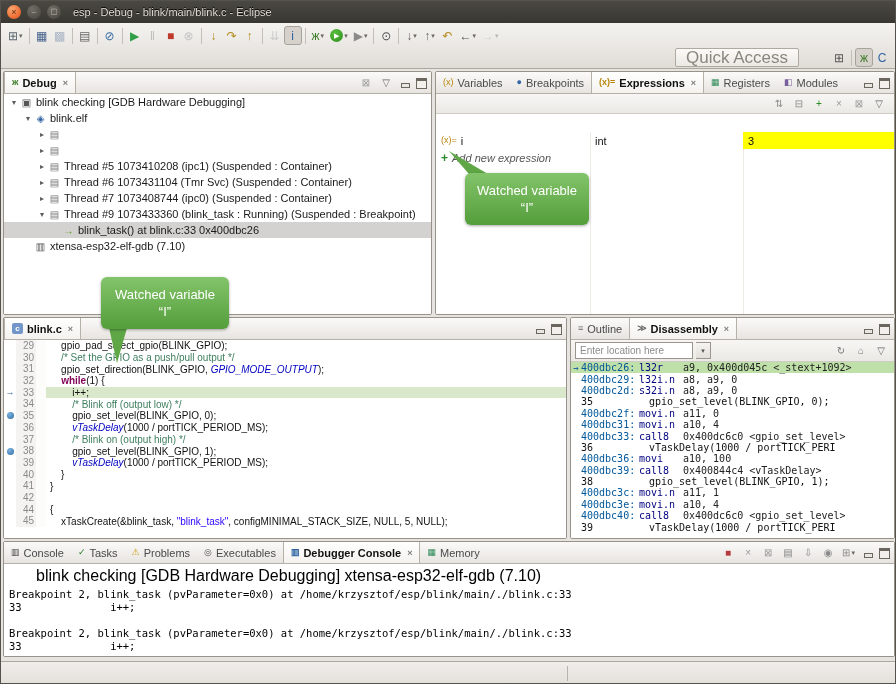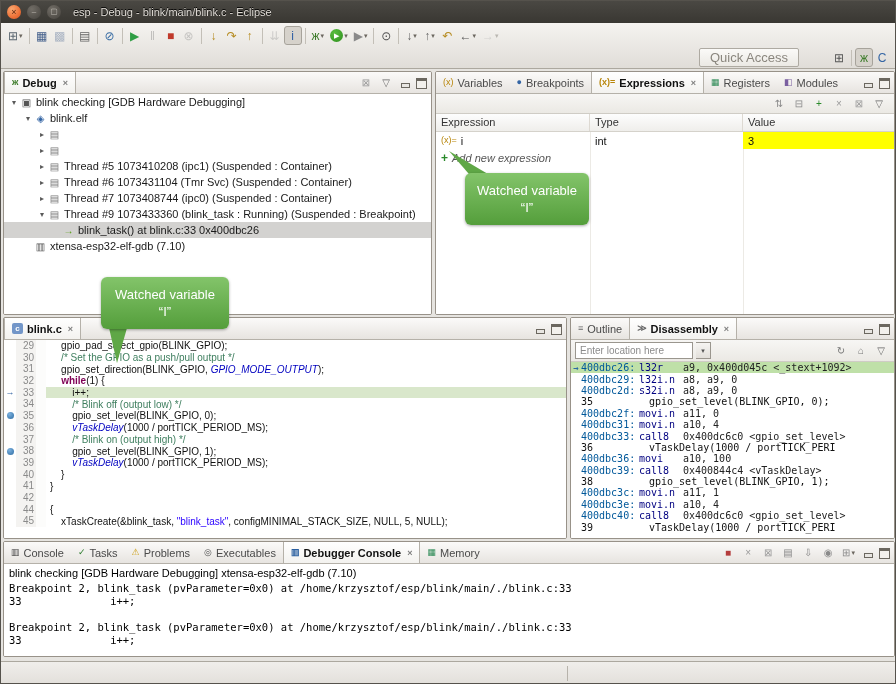--- a/index.html
+++ b/index.html
@@ -14,21 +14,21 @@
   
   .toolbar{position:absolute;left:0;top:22px;width:100%;height:46px;background:linear-gradient(#f5f3f0,#e0ddd8);border-bottom:1px solid #aca89f;}
   .tb-row1{position:absolute;left:4px;top:2px;height:21px;display:flex;align-items:center;}
   .tb-btn{height:19px;min-width:18px;padding:0 2px;display:flex;align-items:center;justify-content:center;border-radius:3px;border:1px solid transparent;}
   .tb-btn.pressed{background:#d6d2cb;border-color:#a7a39b;}
   .tb-btn.disabled{opacity:.4;}
   .tb-glyph{font-size:12px;line-height:1;}
   .tb-btn.circle .tb-glyph{background:radial-gradient(circle at 35% 30%,#58bd3e,#2f8f1f);color:#fff;width:13px;height:13px;border-radius:50%;font-size:7px;display:flex;align-items:center;justify-content:center;}
   .dd{font-size:7px;color:#6b675f;margin-left:1px;}
   .tb-sep{width:1px;height:16px;background:#c3bfb7;margin:0 3px;flex:none;}
-  .quick-access{position:absolute;right:96px;top:25px;height:19px;padding:0 10px;border:1px solid #aeaaa2;border-radius:2px;background:linear-gradient(#fbfaf8,#ebe9e4);color:#8a867e;font-size:13px;display:flex;align-items:center;margin-left:24px;}
+  .quick-access{position:absolute;right:96px;top:25px;height:19px;padding:0 10px;border:1px solid #aeaaa2;border-radius:2px;background:linear-gradient(#fbfaf8,#ebe9e4);color:#8a867e;font-size:17px;display:flex;align-items:center;margin-left:24px;}
   .persp-bar{position:absolute;right:4px;top:24px;height:21px;display:flex;align-items:center;}
   
   .panel{position:absolute;background:#fff;border:1px solid #989289;border-radius:2px;overflow:hidden;}
   .tabbar{height:22px;background:linear-gradient(#fbfaf9,#e7e4e0);border-bottom:1px solid #b5b1a9;display:flex;align-items:stretch;position:relative;}
   .vtab{display:flex;align-items:center;gap:4px;padding:0 7px;font-size:11px;color:#4a4a4a;white-space:nowrap;}
   .vtab.active{background:linear-gradient(#ffffff,#f3f2ef);border-left:1px solid #b5b1a9;border-right:1px solid #b5b1a9;font-weight:bold;color:#111;}
   .tab-ico{font-size:9px;line-height:1;flex:none;}
   .tab-ico[data-ico="cfile"]{background:#7396c8;color:#fff;width:11px;height:11px;border-radius:2px;font-size:8px;display:flex;align-items:center;justify-content:center;}
   .tab-close{font-size:9px;color:#7d7d7d;margin-left:2px;}
   .panel-actions{position:absolute;right:4px;top:0;height:22px;display:flex;align-items:center;gap:5px;}
@@ -86,21 +86,21 @@
   .dis-row{display:flex;white-space:pre;height:11.4px;align-items:center;}
   .dis-row.dis-current{background:#bfe0a8;}
   .dis-arrow{width:10px;flex:none;color:#2d6ca2;font-size:9px;text-align:center;font-weight:bold;}
   .dis-addr{color:#00589a;width:58px;flex:none;}
   .dis-op{color:#000080;width:44px;flex:none;}
   .dis-args{color:#222;}
   .dis-srcnum{width:58px;flex:none;color:#111;}
   .dis-src{color:#111;padding-left:10px;}
   
   .console-body{position:absolute;left:0;top:22px;right:0;bottom:0;background:#fff;overflow:hidden;}
-  .console-title{font-size:11px;color:#000;padding:3px 5px 2px;white-space:nowrap;}
+  .console-title{font-size:16px;color:#000;padding:3px 5px 2px;white-space:nowrap;margin-left:27px;}
   .console-text{font-family:"DejaVu Sans Mono",monospace;font-size:10.5px;line-height:13px;padding:1px 5px;}
   .console-line{white-space:pre;height:13px;}
   
   .tail-svg{position:absolute;z-index:59;}
   .callout{position:absolute;z-index:60;background:linear-gradient(#83c46a,#549e3b);color:#fff;font-size:13px;line-height:17px;border-radius:6px;display:flex;align-items:center;justify-content:center;text-align:center;padding:5px 8px;box-shadow:0 1px 3px rgba(0,0,0,.35);}
   #callout-a{left:464px;top:172px;width:124px;height:52px;}
   #callout-b{left:100px;top:276px;width:128px;height:52px;}
   
   .statusbar{position:absolute;left:0;top:660px;width:100%;height:24px;background:linear-gradient(#f0eeeb,#e2dfda);border-top:1px solid #aca89f;}
   .status-div{position:absolute;left:566px;top:4px;width:1px;height:15px;background:#b7b3ab;}
@@ -337,25 +337,20 @@
           <span class="tb-btn">
             <span class="tb-glyph" style="color: rgb(154, 154, 154);">×</span>
           </span>
           <span class="tb-btn">
             <span class="tb-glyph" style="color: rgb(154, 154, 154);">⊠</span>
           </span>
           <span class="tb-btn">
             <span class="tb-glyph" style="color: rgb(102, 102, 102);">▽</span>
           </span>
         </span>
-    </div>
-    <div class="expr-head">
-      <span class="expr-col col-expression">Expression</span>
-      <span class="expr-col col-type">Type</span>
-      <span class="expr-col col-value">Value</span>
     </div>
     <div class="expr-body" id="expr-body">
       <div class="colline" style="left:154px;"></div>
       <div class="colline" style="left:307px;"></div>
       <div id="expr-rows">
           <div class="expr-row">
             <span class="expr-cell col-expression">
               <span class="tab-ico" data-ico="expressions" style="color: rgb(184, 134, 11);">(x)=</span>
               <span>i</span>
             </span>

